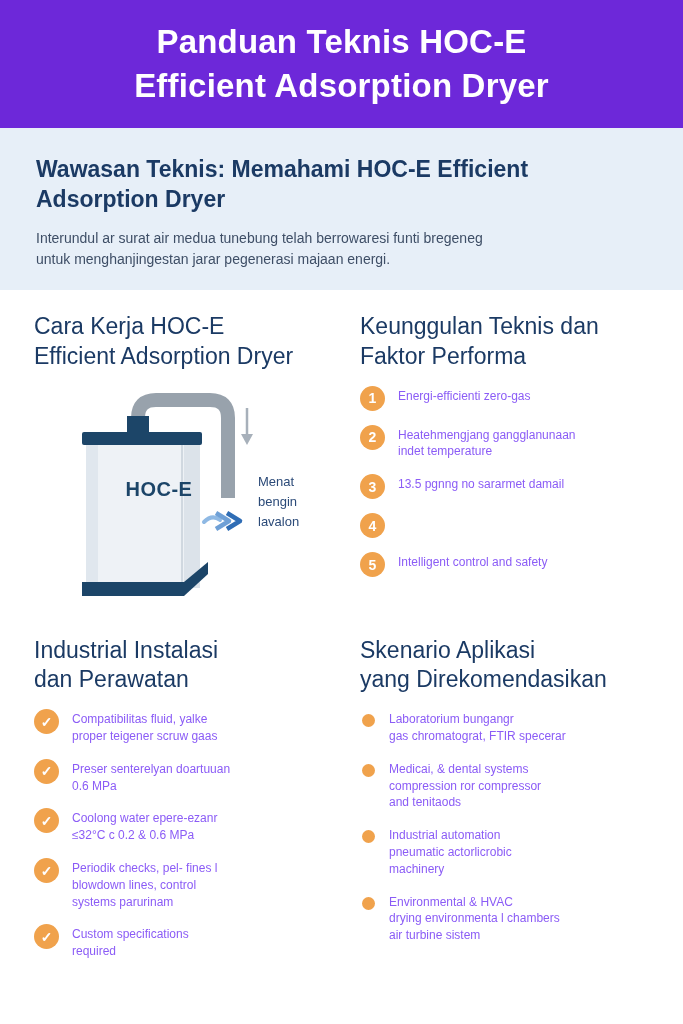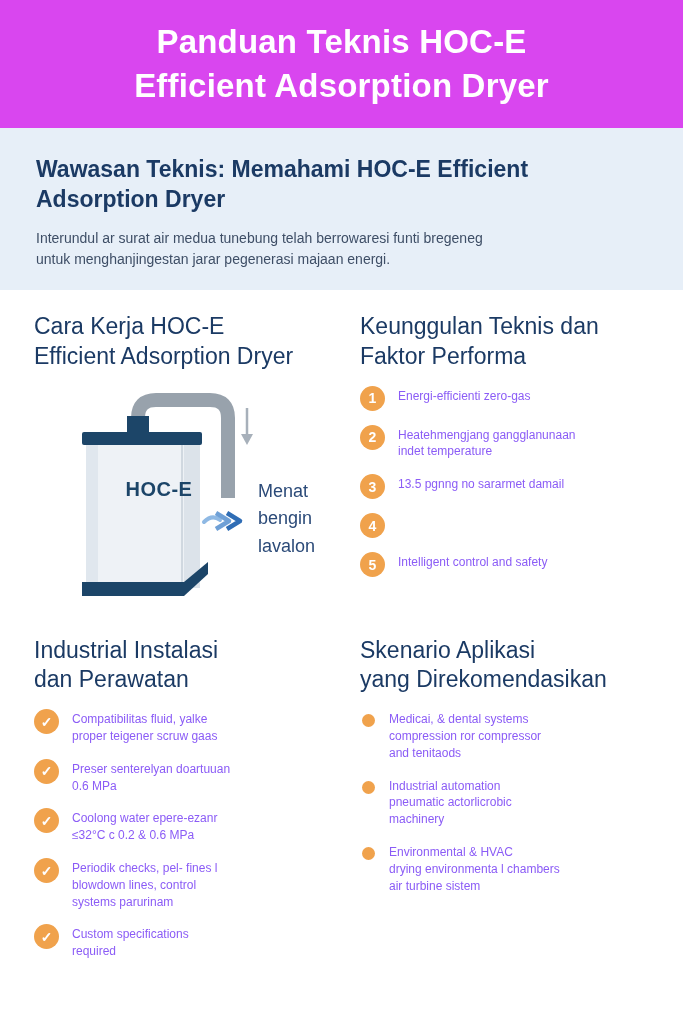--- a/index.html
+++ b/index.html
@@ -6,21 +6,21 @@
     margin: 0; padding: 0;
     width: 683px; height: 1024px;
     overflow: hidden;
     background: #ffffff;
     font-family: "Liberation Sans", sans-serif;
   }
   .page { width: 683px; height: 1024px; background: #ffffff; position: relative; }
 
   
   .header {
-    background: #d946ef;
+    background: #6d28d9;
     height: 128px;
     display: flex; flex-direction: column;
     align-items: center; justify-content: center;
     text-align: center;
   }
   .header .title-line {
     color: #ffffff;
     font-size: 33px;
     font-weight: 800;
     line-height: 1.33;
@@ -116,23 +116,23 @@
     left: 52px; top: 92px; width: 98px;
     text-align: center;
     color: #1C4568;
     font-size: 20px;
     font-weight: 800;
     letter-spacing: 0.5px;
     padding-left: 24px;
   }
   .flow-caption {
     position: absolute;
-    left: 224px; top: 92px; width: 66px;
+    left: 224px; top: 86px; width: 66px;
     color: #2B4A78;
-    font-size: 18px;
+    font-size: 13px;
     line-height: 1.55;
     white-space: pre-line;
   }
 </style>
 </head>
 <body>
 
 <div class="page">
 
   <div class="header">
@@ -247,20 +247,25 @@
 required</div>
         </div>
       </div>
 
       <div>
         <div class="section-heading">Skenario Aplikasi
 yang Direkomendasikan</div>
 
         <div class="item">
           <div class="dot"></div>
+          <div class="item-text">Laboratorium bungangr
+gas chromatograt, FTIR specerar</div>
+        </div>
+        <div class="item">
+          <div class="dot"></div>
           <div class="item-text">Medicai, &amp; dental systems
 compression ror compressor
 and tenitaods</div>
         </div>
         <div class="item">
           <div class="dot"></div>
           <div class="item-text">Industrial automation
 pneumatic actorlicrobic
 machinery</div>
         </div>

